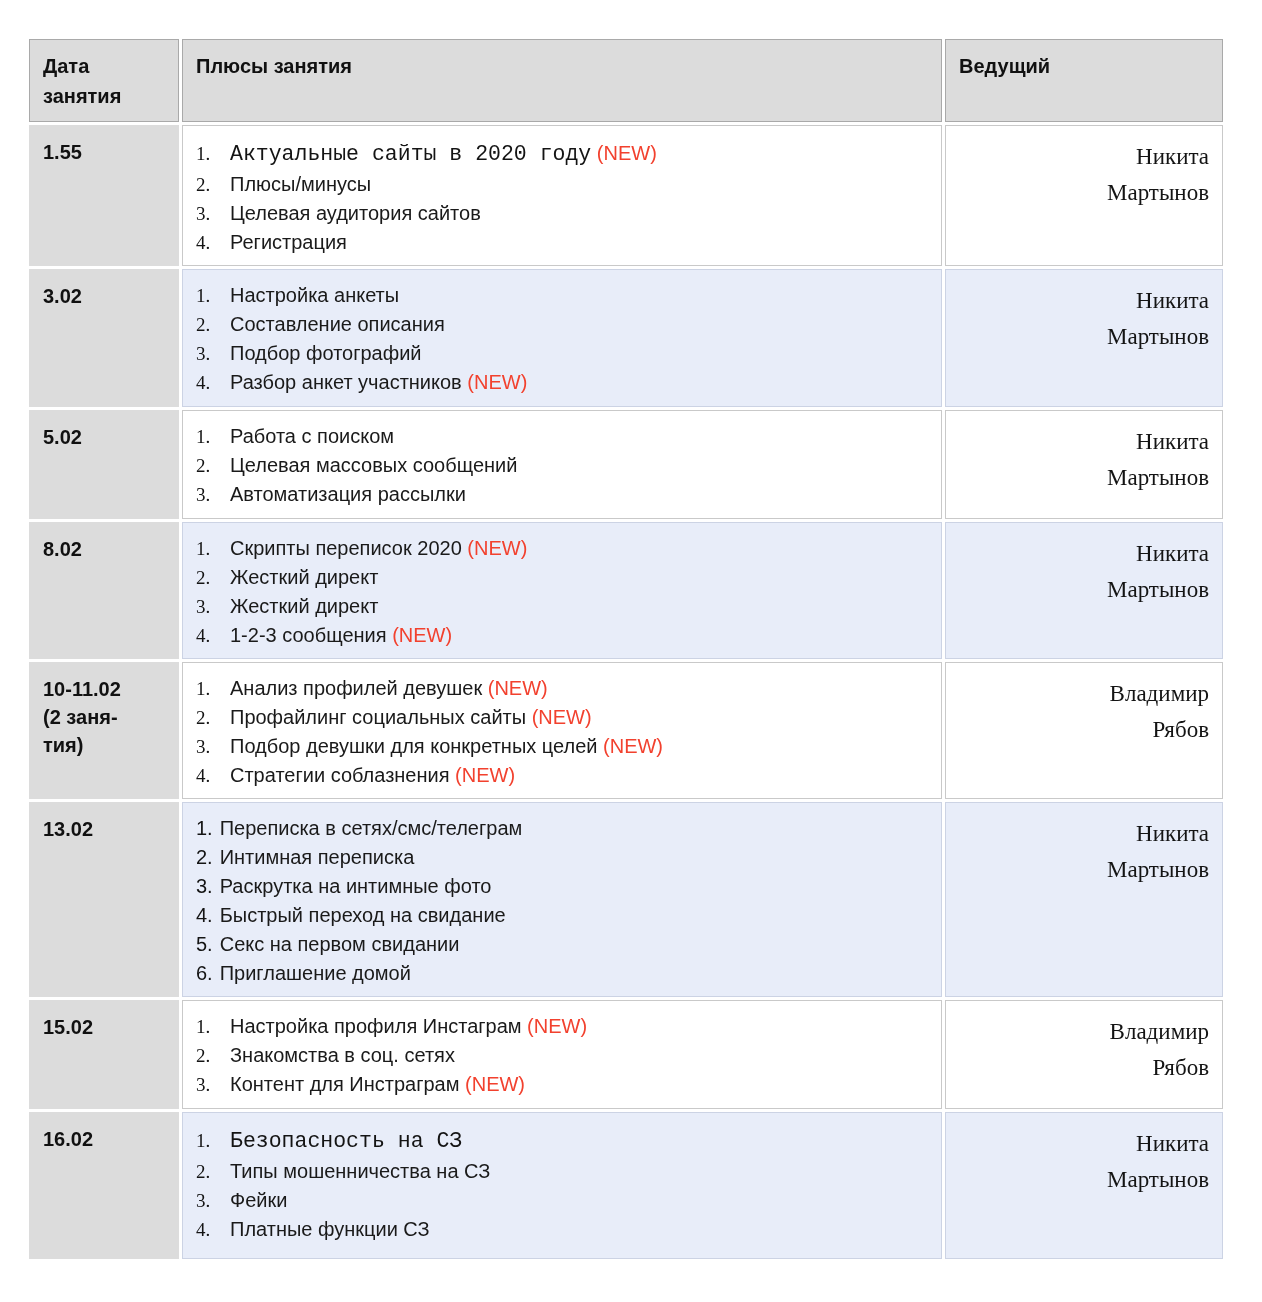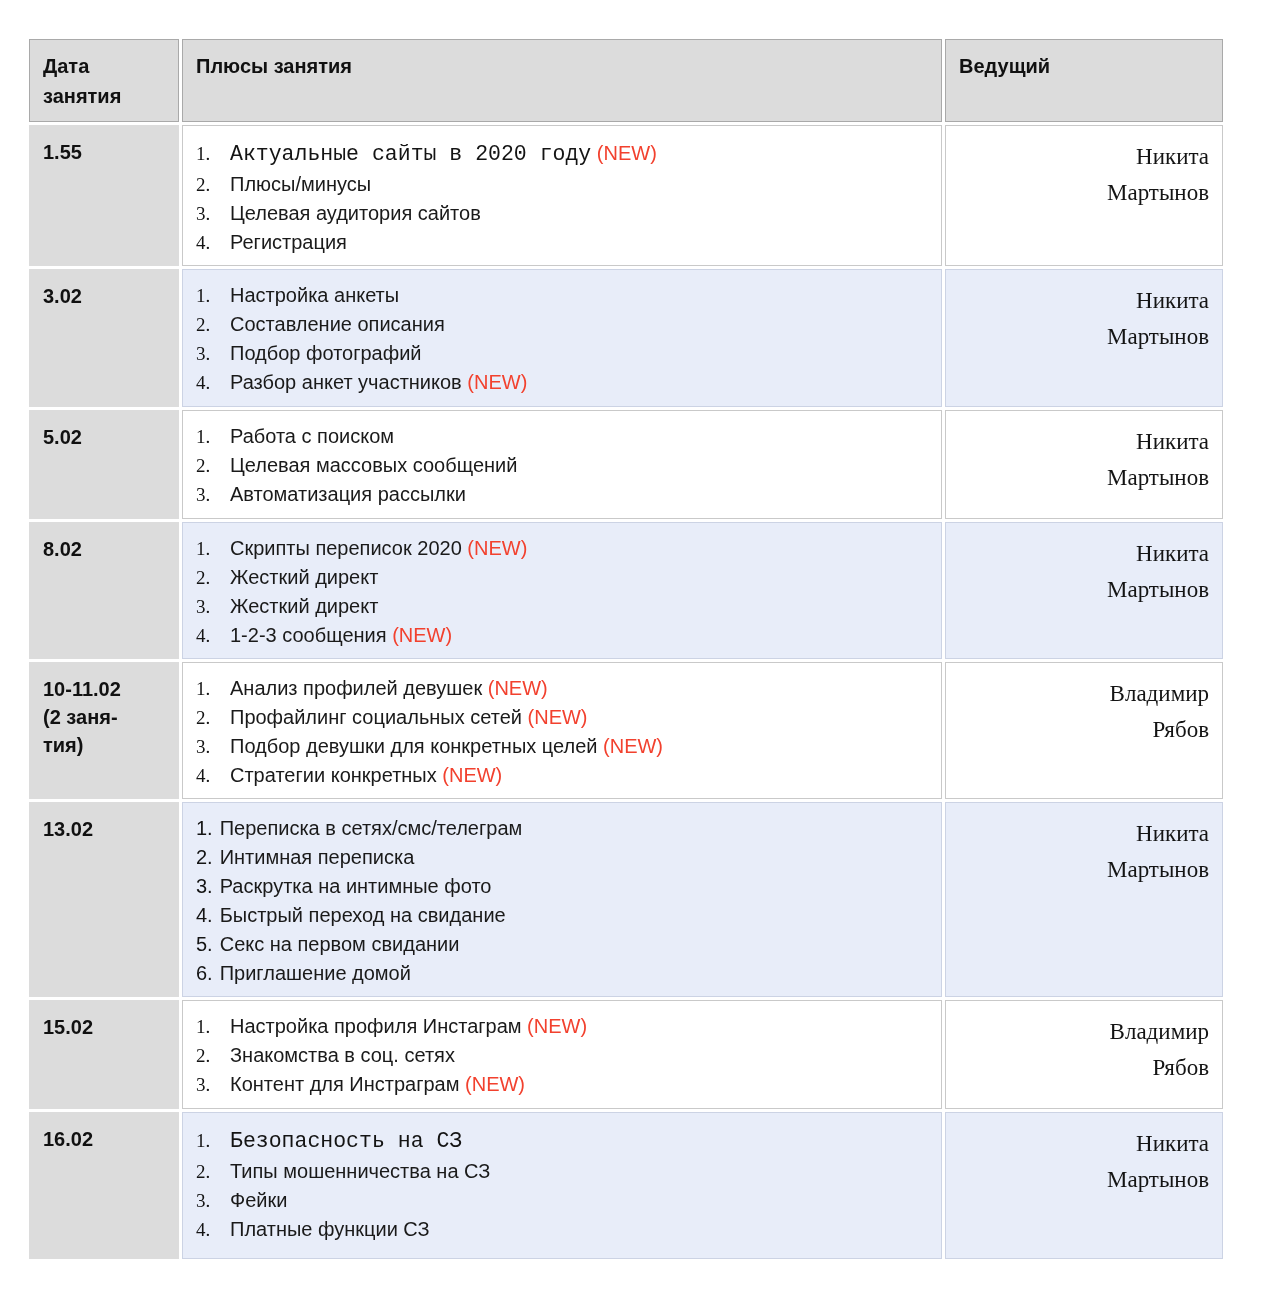--- a/index.html
+++ b/index.html
@@ -218,29 +218,29 @@
 (2 заня-
 тия)</td>
     <td class="topics-cell">
             <div class="topics">
               <div class="topic-item">
                 <span class="num">1.</span>
                 <span class="content"><span class="txt">Анализ профилей девушек</span> <span class="new-badge">(NEW)</span></span>
               </div>
               <div class="topic-item">
                 <span class="num">2.</span>
-                <span class="content"><span class="txt">Профайлинг социальных сетей</span> <span class="new-badge">(NEW)</span></span>
+                <span class="content"><span class="txt">Профайлинг социальных сайты</span> <span class="new-badge">(NEW)</span></span>
               </div>
               <div class="topic-item">
                 <span class="num">3.</span>
                 <span class="content"><span class="txt">Подбор девушки для конкретных целей</span> <span class="new-badge">(NEW)</span></span>
               </div>
               <div class="topic-item">
                 <span class="num">4.</span>
-                <span class="content"><span class="txt">Стратегии конкретных</span> <span class="new-badge">(NEW)</span></span>
+                <span class="content"><span class="txt">Стратегии соблазнения</span> <span class="new-badge">(NEW)</span></span>
               </div>
             </div>
           </td>
     <td class="presenter-cell">Владимир
 Рябов</td>
   </tr>
         <tr class="alt" style="height: 195px;">
     <td class="date-cell">13.02</td>
     <td class="topics-cell">
             <div class="topics">

